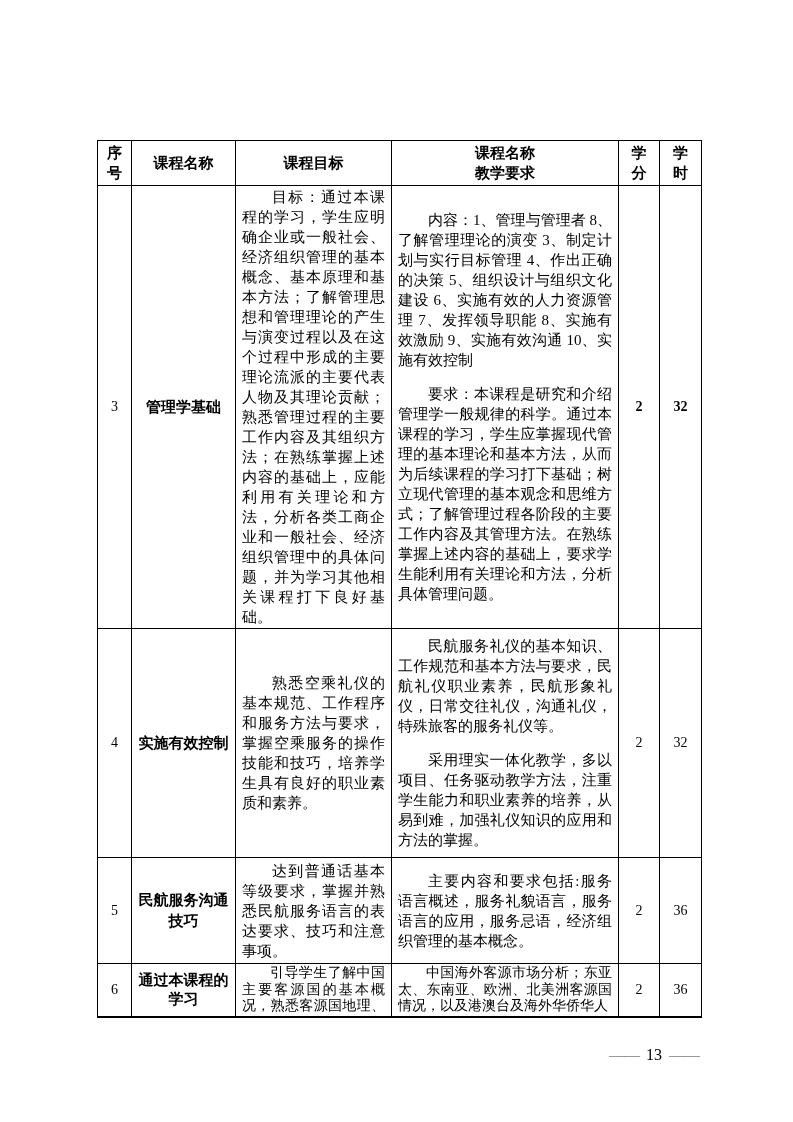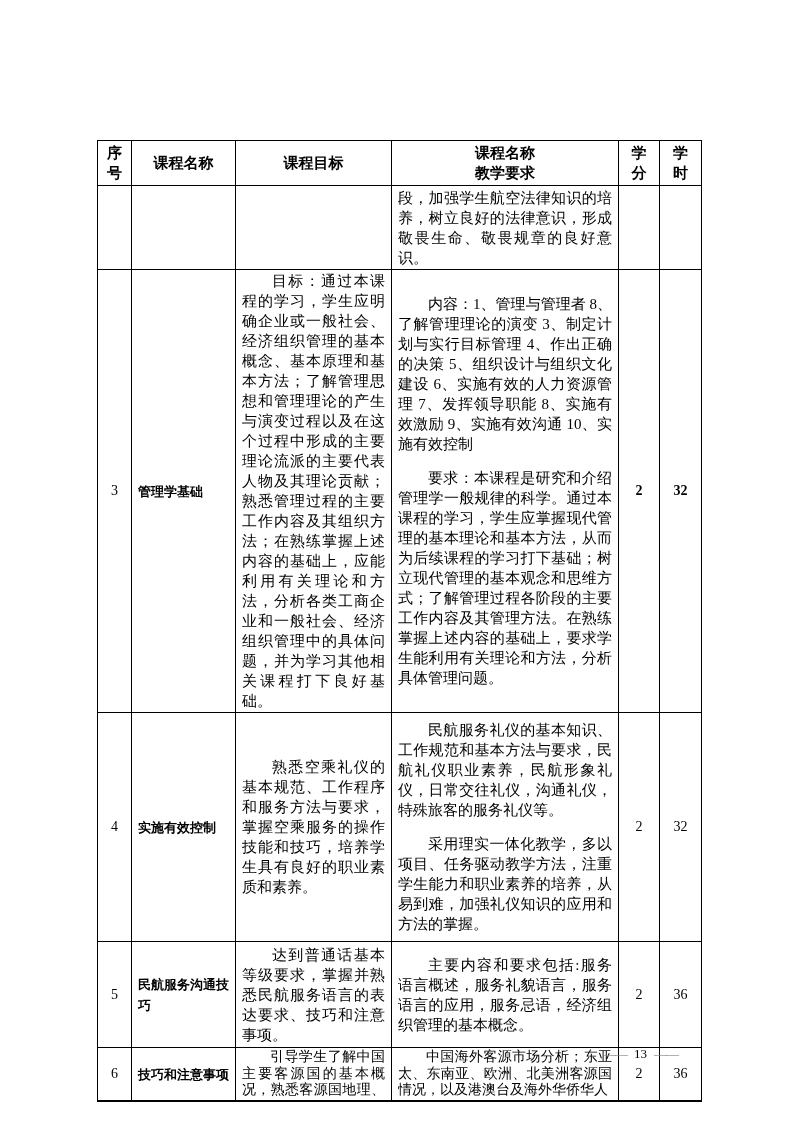--- a/index.html
+++ b/index.html
@@ -35,23 +35,23 @@
     padding: 2px 2px;
   }
   tr.row-header { height: 45px; }
 
   .cell-index, .cell-credit, .cell-hours {
     text-align: center;
     font-size: 14px;
     padding: 1px 2px;
   }
   .cell-name {
-    text-align: left;
+    text-align: center;
     font-weight: bold;
-    font-size: 13px;
+    font-size: 15px;
     line-height: 21px;
     padding: 1px 7px;
   }
   .cell-obj, .cell-content {
     font-size: 15px;
     line-height: 20px;
     text-align: justify;
     padding: 2px 7px;
   }
   .para { text-indent: 2em; }
@@ -65,22 +65,22 @@
   tr.row-r5     { height: 106px; }
   tr.row-r6     { height: 50px; }
   tr.row-r6 .cell-obj, tr.row-r6 .cell-content { font-size: 14px; line-height: 16.5px; }
   tr.row-r6 .cell-name { line-height: 19px; }
   tr.row-r6 td { vertical-align: top; }
   .clip3 { max-height: 50px; overflow: hidden; }
 
   .footer {
     position: absolute;
     top: 1046px; left: 596px; width: 110px;
-    text-align: left;
-    font-size: 13px;
+    text-align: right;
+    font-size: 16px;
     white-space: nowrap;
   }
   .footer .dash { color: #888888; letter-spacing: -1px; margin: 0 7px; }
   .footer .pagenum { color: #000000; }
 </style>
 </head>
 <body>
 
 <div class="sheet">
 
@@ -98,30 +98,20 @@
         <th><span>序</span><br><span>号</span></th>
         <th>课程名称</th>
         <th>课程目标</th>
         <th><span>课程名称</span><br><span>教学要求</span></th>
         <th><span>学</span><br><span>分</span></th>
         <th><span>学</span><br><span>时</span></th>
       </tr>
     </thead>
     <tbody>
 
-      <tr class="row-cont">
-        <td class="cell-index"></td>
-        <td class="cell-name"></td>
-        <td class="cell-obj"></td>
-        <td class="cell-content">
-          <div class="para flush">段，加强学生航空法律知识的培养，树立良好的法律意识，形成敬畏生命、敬畏规章的良好意识。</div>
-        </td>
-        <td class="cell-credit"></td>
-        <td class="cell-hours"></td>
-      </tr>
 
       <tr class="row-r3">
         <td class="cell-index">3</td>
         <td class="cell-name">管理学基础</td>
         <td class="cell-obj">
           <div class="para">目标：通过本课程的学习，学生应明确企业或一般社会、经济组织管理的基本概念、基本原理和基本方法；了解管理思想和管理理论的产生与演变过程以及在这个过程中形成的主要理论流派的主要代表人物及其理论贡献；熟悉管理过程的主要工作内容及其组织方法；在熟练掌握上述内容的基础上，应能利用有关理论和方法，分析各类工商企业和一般社会、经济组织管理中的具体问题，并为学习其他相关课程打下良好基础。</div>
         </td>
         <td class="cell-content">
           <div class="para">内容：1、管理与管理者 8、了解管理理论的演变 3、制定计划与实行目标管理 4、作出正确的决策 5、组织设计与组织文化建设 6、实施有效的人力资源管理 7、发挥领导职能 8、实施有效激励 9、实施有效沟通 10、实施有效控制</div>
           <div class="para">要求：本课程是研究和介绍管理学一般规律的科学。通过本课程的学习，学生应掌握现代管理的基本理论和基本方法，从而为后续课程的学习打下基础；树立现代管理的基本观念和思维方式；了解管理过程各阶段的主要工作内容及其管理方法。在熟练掌握上述内容的基础上，要求学生能利用有关理论和方法，分析具体管理问题。</div>
@@ -152,21 +142,21 @@
         </td>
         <td class="cell-content">
           <div class="para">主要内容和要求包括:服务语言概述，服务礼貌语言，服务语言的应用，服务忌语，经济组织管理的基本概念。</div>
         </td>
         <td class="cell-credit">2</td>
         <td class="cell-hours">36</td>
       </tr>
 
       <tr class="row-r6">
         <td class="cell-index" style="vertical-align:middle">6</td>
-        <td class="cell-name" style="vertical-align:middle">技巧和注意事项</td>
+        <td class="cell-name" style="vertical-align:middle">通过本课程的学习</td>
         <td class="cell-obj">
           <div class="clip3">
             <div class="para">引导学生了解中国主要客源国的基本概况，熟悉客源国地理、民族风</div>
           </div>
         </td>
         <td class="cell-content">
           <div class="clip3">
             <div class="para">中国海外客源市场分析；东亚太、东南亚、欧洲、北美洲客源国情况，以及港澳台及海外华侨华人</div>
           </div>
         </td>

